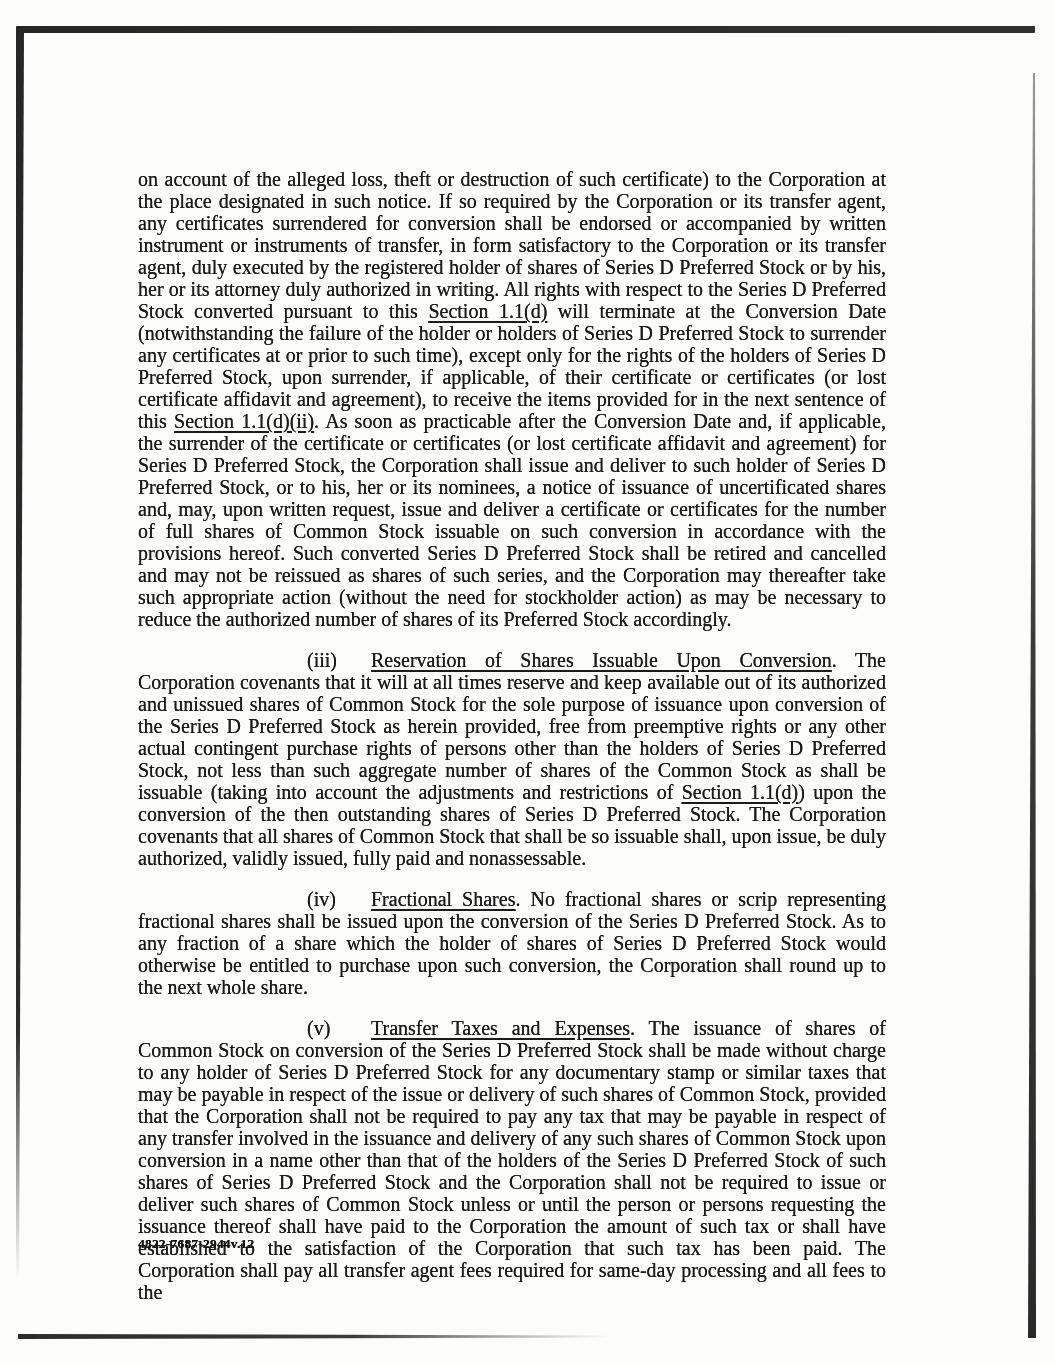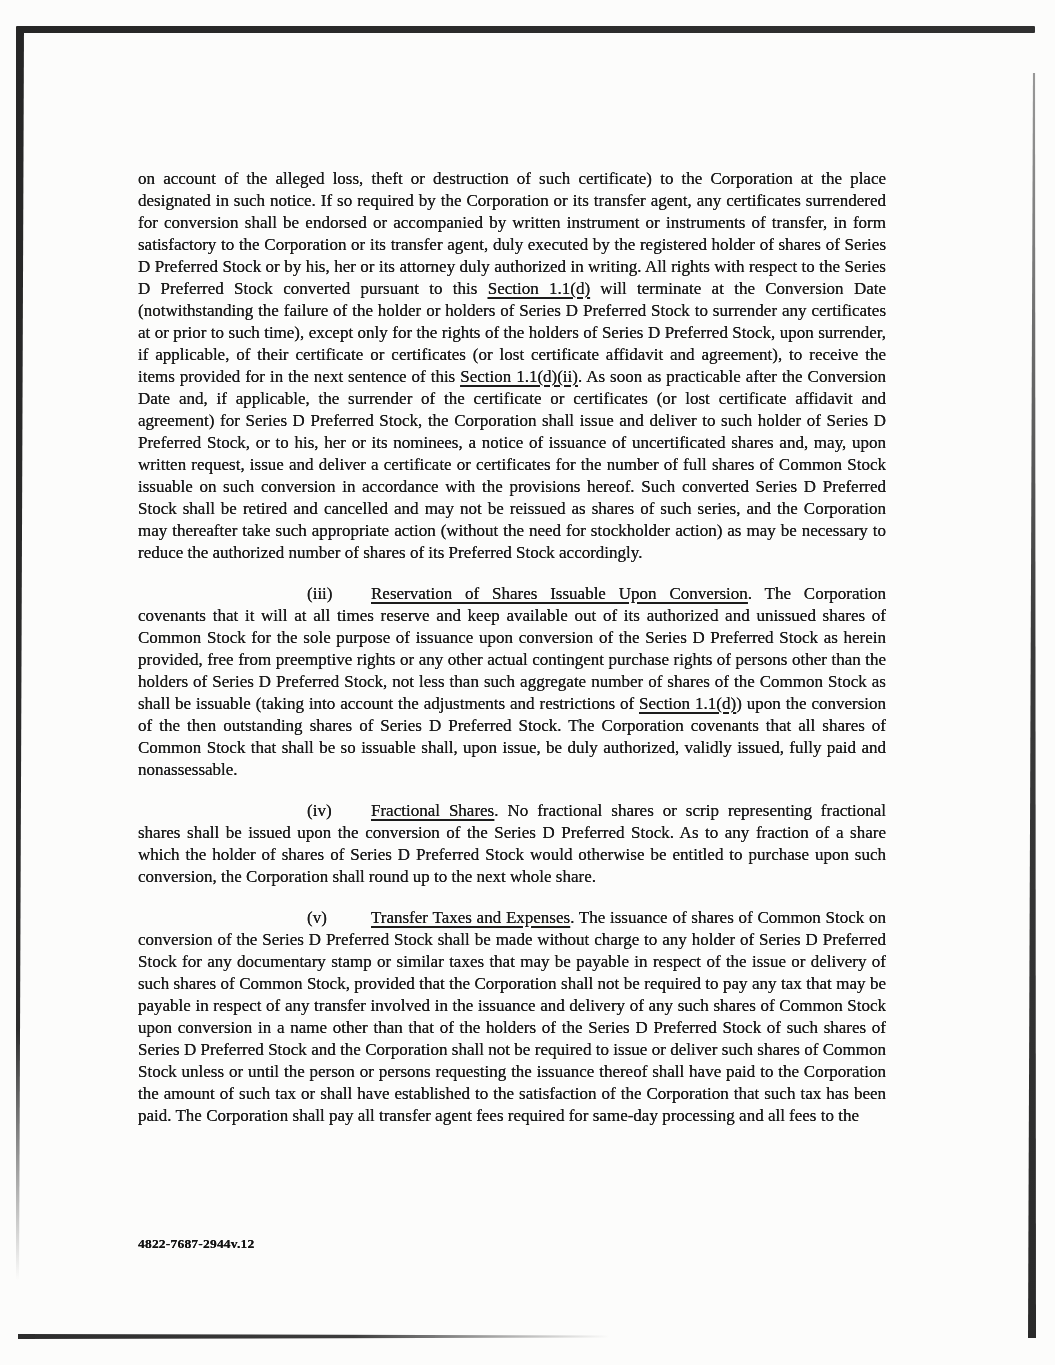--- a/index.html
+++ b/index.html
@@ -36,21 +36,21 @@
   }
 
   
   .doc{
     position:absolute;left:138px;top:168px;width:748px;
     color:#1b1b1b;
     text-shadow:0 0 .45px currentColor;
   }
   .doc p{
     margin:0 0 19px 0;
-    font-size:17px;line-height:22px;
+    font-size:20px;line-height:22px;
     text-align:justify;
   }
   .doc p.section{text-indent:169px;}
   .doc .num{display:inline-block;width:64px;text-indent:0;}
   .doc .u{
     text-decoration:underline;
     text-decoration-thickness:1.5px;
     text-underline-offset:2.5px;
   }
   .docid{

